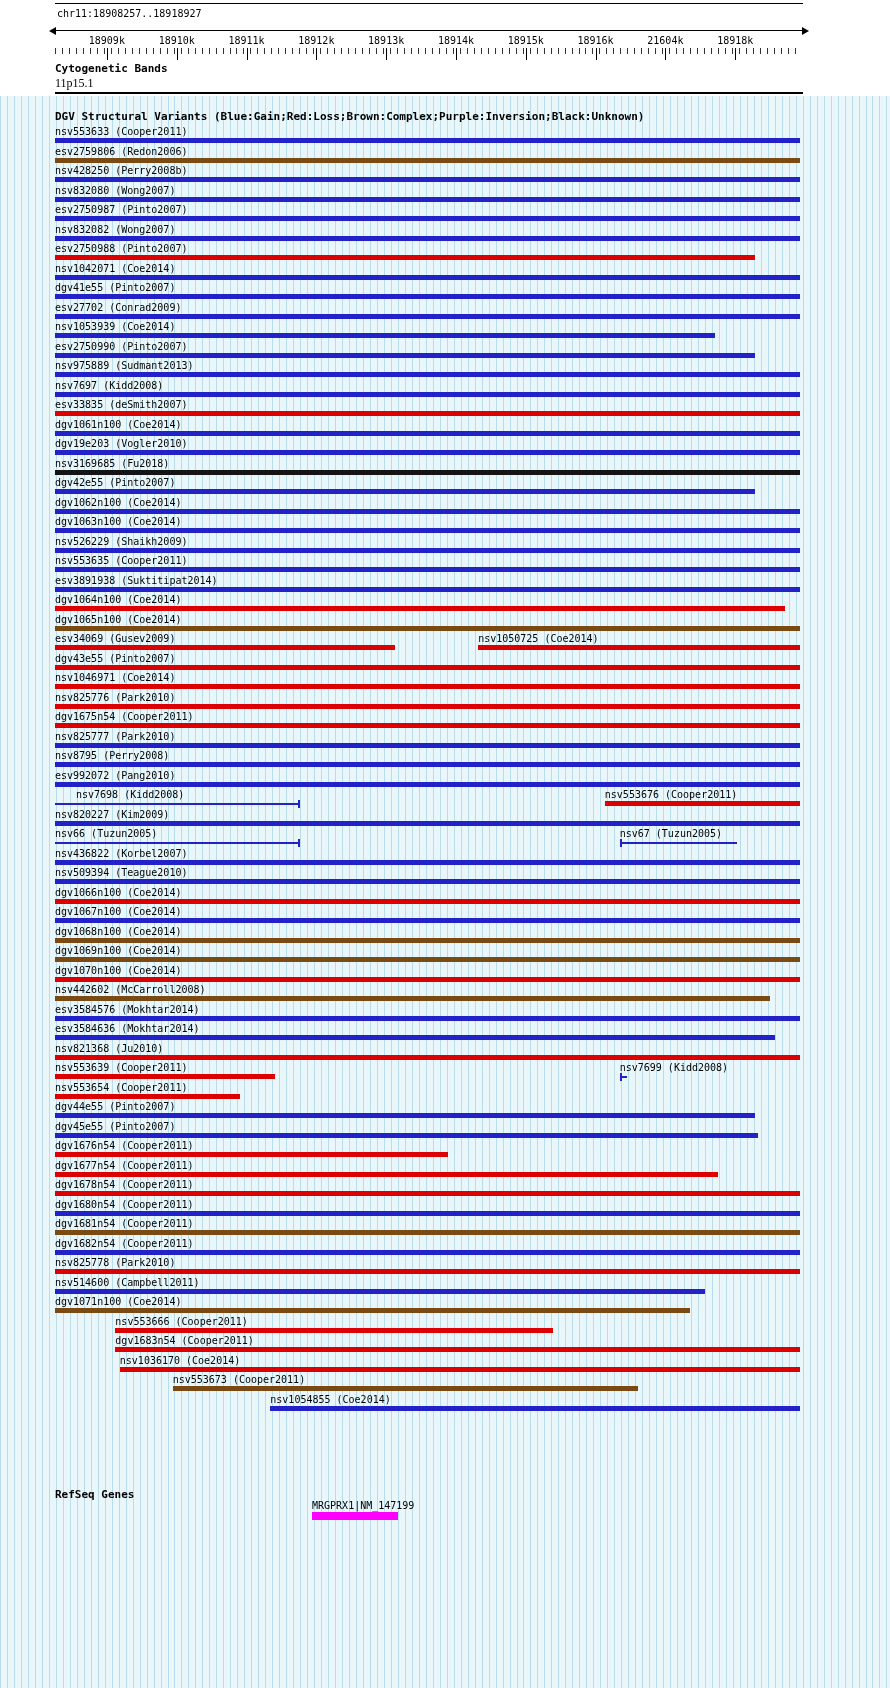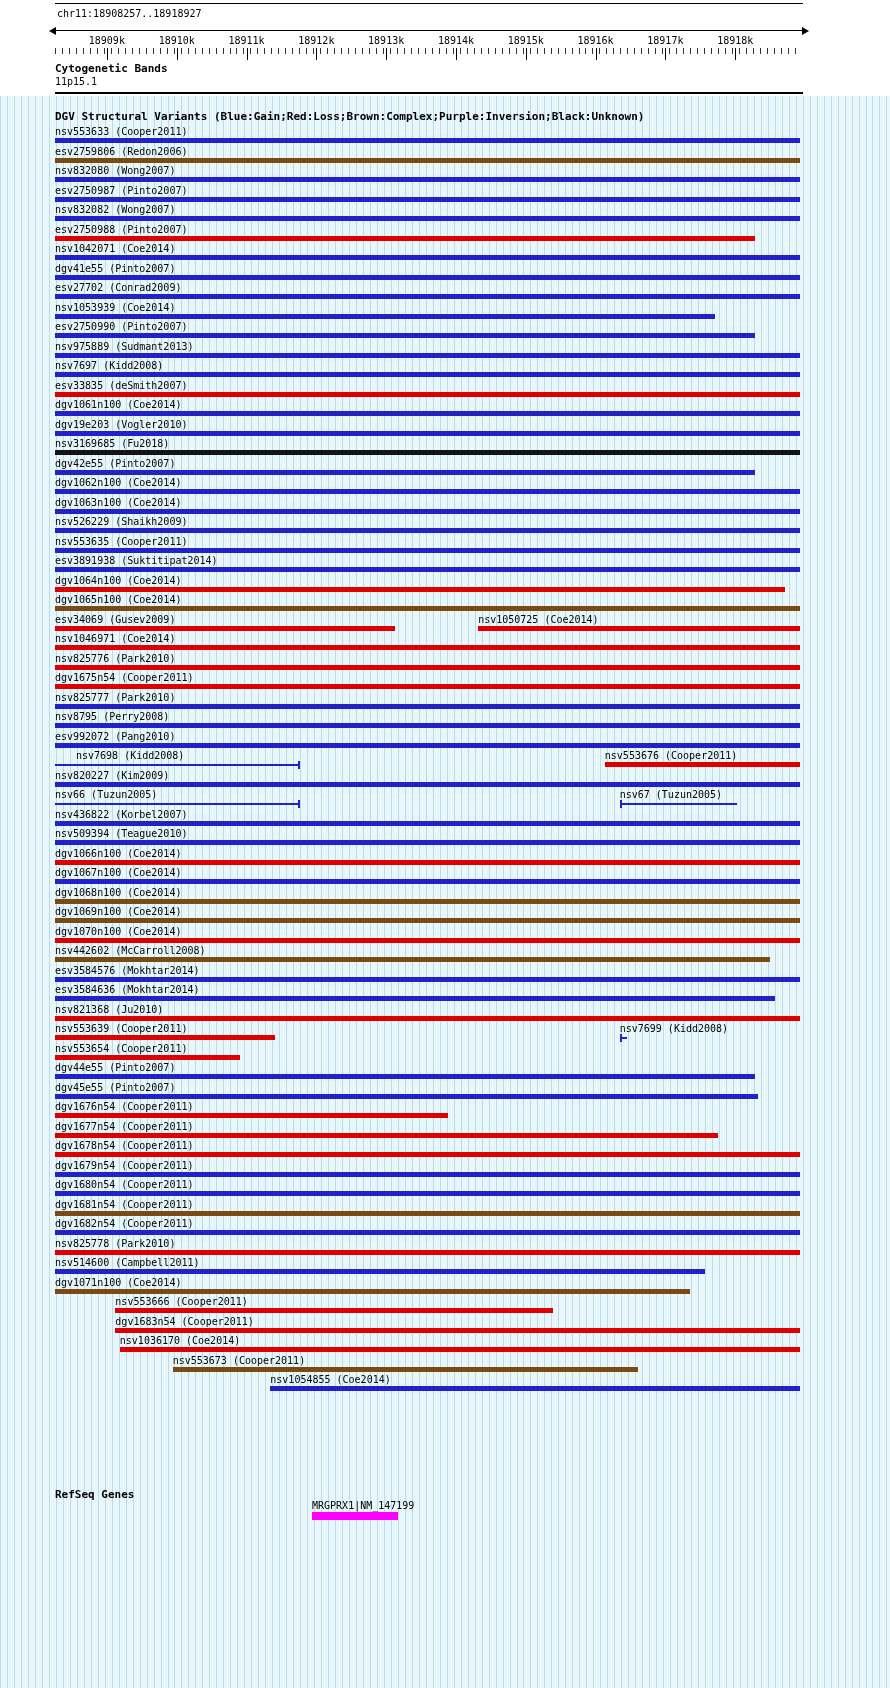--- a/index.html
+++ b/index.html
@@ -25,21 +25,21 @@
   .tick-label { position:absolute; top:0; transform:translateX(-50%); font-size:10px; white-space:nowrap; }
   .minor-ticks {
     position:absolute; top:48px; left:55px; width:746px; height:6px;
     background-image:repeating-linear-gradient(to right,#333 0,#333 1px,transparent 1px,transparent 6.98px);
   }
   .major-ticks { position:absolute; top:48px; left:55px; width:745px; height:12px; }
   .major-tick { position:absolute; top:0; width:1px; height:12px; background:#000; }
 
   .section-title { position:absolute; left:55px; font-size:11px; font-weight:bold; white-space:nowrap; }
   .cyto-title   { top:62px; }
-  .cyto-band    { position:absolute; top:76px; left:55px; font-size:10px; }
+  .cyto-band    { position:absolute; top:76px; left:55px; font-size:12px;font-family:Liberation Serif, serif; }
   .cyto-line    { position:absolute; top:92px; left:55px; width:748px; height:2px; background:#000; }
   .dgv-title    { top:110px; }
   .refseq-title { top:1488px; }
 
   
   .tracks { position:absolute; top:126px; left:55px; width:745px; }
   .track-row { position:relative; height:19.5px; }
   .v-label { position:absolute; top:0; font-size:10px; line-height:11px; white-space:nowrap; cursor:pointer; }
   .v-bar { position:absolute; top:12px; height:5px; cursor:pointer; }
   .v-bar.thin { top:14px; height:2px; }
@@ -64,21 +64,21 @@
   <div class="arrow right"></div>
   <div class="tick-labels">
       <span class="tick-label" style="left: 6.96%;">18909k</span>
       <span class="tick-label" style="left: 16.34%; text-align: center;">18910k</span>
       <span class="tick-label" style="left: 25.71%;">18911k</span>
       <span class="tick-label" style="left: 35.08%;">18912k</span>
       <span class="tick-label" style="left: 44.45%;">18913k</span>
       <span class="tick-label" style="left: 53.82%;">18914k</span>
       <span class="tick-label" style="left: 63.19%;">18915k</span>
       <span class="tick-label" style="left: 72.56%;">18916k</span>
-      <span class="tick-label" style="left: 81.93%;">18917k</span>
+      <span class="tick-label" style="left: 81.93%;">21604k</span>
       <span class="tick-label" style="left: 91.31%; text-align: center;">18918k</span>
     </div>
   <div class="minor-ticks"></div>
   <div class="major-ticks">
       <i class="major-tick" style="left: 6.96%;"></i>
       <i class="major-tick" style="left: 16.34%;"></i>
       <i class="major-tick" style="left: 25.71%;"></i>
       <i class="major-tick" style="left: 35.08%;"></i>
       <i class="major-tick" style="left: 44.45%;"></i>
       <i class="major-tick" style="left: 53.82%;"></i>
@@ -96,20 +96,24 @@
   <div class="tracks">
       <div class="track-row">
         <span class="v-label" style="left: 0%;">nsv553633 (Cooper2011)</span>
         <div class="v-bar" style="left: 0%; width: 100%; background: rgb(34, 34, 200);"></div>
       </div>
       <div class="track-row">
         <span class="v-label" style="left: 0%;">esv2759806 (Redon2006)</span>
         <div class="v-bar" style="left: 0%; width: 100%; background: rgb(123, 74, 18);"></div>
       </div>
       <div class="track-row">
+        <span class="v-label" style="left: 0%;">nsv428250 (Perry2008b)</span>
+        <div class="v-bar" style="left: 0%; width: 100%; background: rgb(34, 34, 200);"></div>
+      </div>
+      <div class="track-row">
         <span class="v-label" style="left: 0%;">nsv832080 (Wong2007)</span>
         <div class="v-bar" style="left: 0%; width: 100%; background: rgb(34, 34, 200);"></div>
       </div>
       <div class="track-row">
         <span class="v-label" style="left: 0%;">esv2750987 (Pinto2007)</span>
         <div class="v-bar" style="left: 0%; width: 100%; background: rgb(34, 34, 200);"></div>
       </div>
       <div class="track-row">
         <span class="v-label" style="left: 0%;">nsv832082 (Wong2007)</span>
         <div class="v-bar" style="left: 0%; width: 100%; background: rgb(34, 34, 200);"></div>
@@ -192,20 +196,24 @@
       </div>
       <div class="track-row">
         <span class="v-label" style="left: 0%;">dgv1065n100 (Coe2014)</span>
         <div class="v-bar" style="left: 0%; width: 100%; background: rgb(123, 74, 18);"></div>
       </div>
       <div class="track-row">
         <span class="v-label" style="left: 0%;">esv34069 (Gusev2009)</span>
         <div class="v-bar" style="left: 0%; width: 45.6%; background: rgb(221, 0, 0);"></div>
         <span class="v-label" style="left: 56.8%;">nsv1050725 (Coe2014)</span>
         <div class="v-bar" style="left: 56.8%; width: 43.2%; background: rgb(221, 0, 0);"></div>
+      </div>
+      <div class="track-row">
+        <span class="v-label" style="left: 0%;">dgv43e55 (Pinto2007)</span>
+        <div class="v-bar" style="left: 0%; width: 100%; background: rgb(221, 0, 0);"></div>
       </div>
       <div class="track-row">
         <span class="v-label" style="left: 0%;">nsv1046971 (Coe2014)</span>
         <div class="v-bar" style="left: 0%; width: 100%; background: rgb(221, 0, 0);"></div>
       </div>
       <div class="track-row">
         <span class="v-label" style="left: 0%;">nsv825776 (Park2010)</span>
         <div class="v-bar" style="left: 0%; width: 100%; background: rgb(221, 0, 0);"></div>
       </div>
       <div class="track-row">
@@ -316,24 +324,20 @@
       </div>
       <div class="track-row">
         <span class="v-label" style="left: 0%;">dgv1677n54 (Cooper2011)</span>
         <div class="v-bar" style="left: 0%; width: 89%; background: rgb(221, 0, 0);"></div>
       </div>
       <div class="track-row">
         <span class="v-label" style="left: 0%;">dgv1678n54 (Cooper2011)</span>
         <div class="v-bar" style="left: 0%; width: 100%; background: rgb(221, 0, 0);"></div>
       </div>
       <div class="track-row">
-        <span class="v-label" style="left: 0%;">dgv1679n54 (Cooper2011)</span>
-        <div class="v-bar" style="left: 0%; width: 100%; background: rgb(34, 34, 200);"></div>
-      </div>
-      <div class="track-row">
         <span class="v-label" style="left: 0%;">dgv1680n54 (Cooper2011)</span>
         <div class="v-bar" style="left: 0%; width: 100%; background: rgb(34, 34, 200);"></div>
       </div>
       <div class="track-row">
         <span class="v-label" style="left: 0%;">dgv1681n54 (Cooper2011)</span>
         <div class="v-bar" style="left: 0%; width: 100%; background: rgb(123, 74, 18);"></div>
       </div>
       <div class="track-row">
         <span class="v-label" style="left: 0%;">dgv1682n54 (Cooper2011)</span>
         <div class="v-bar" style="left: 0%; width: 100%; background: rgb(34, 34, 200);"></div>

